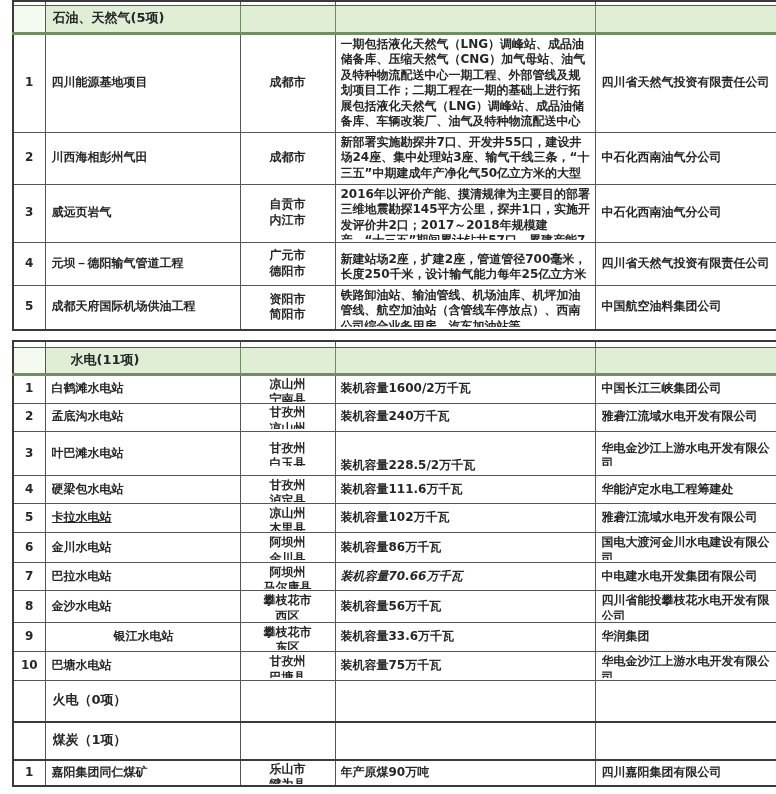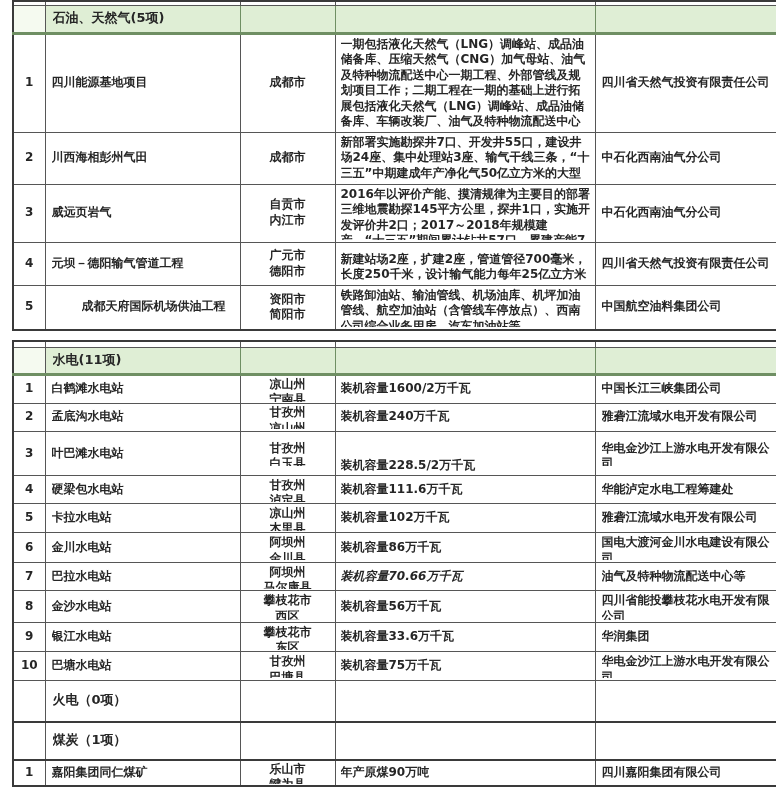--- a/index.html
+++ b/index.html
@@ -126,21 +126,21 @@
             </td>
             <td class="c-co">
               <div class="clipbox" style="max-height: 33px;">四川省天然气投资有限责任公司</div>
             </td>
           </tr>
           <tr class="row-data" style="height: 43px;">
             <td class="c-no">
               <div class="clipbox" style="max-height: 39px;">5</div>
             </td>
             <td class="c-name">
-              <div class="clipbox" style="max-height: 39px; margin-left: 30px;">成都天府国际机场供油工程</div>
+              <div class="clipbox" style="max-height: 39px;">成都天府国际机场供油工程</div>
             </td>
             <td class="c-loc"><div class="clipbox" style="max-height: 39px;">资阳市
 简阳市</div></td>
             <td class="c-desc">
               <div class="clipbox" style="max-height: 39px;">铁路卸油站、输油管线、机场油库、机坪加油管线、航空加油站（含管线车停放点）、西南公司综合业务用房、汽车加油站等</div>
             </td>
             <td class="c-co">
               <div class="clipbox" style="max-height: 39px;">中国航空油料集团公司</div>
             </td>
           </tr>
@@ -160,21 +160,21 @@
           <tr class="row-clip" style="height: 6px;">
             <td class=""></td>
             <td class=""></td>
             <td class=""></td>
             <td class=""></td>
             <td class=""></td>
           </tr>
           <tr class="row-header" style="height: 27px;">
             <td class="c-no"></td>
             <td class="c-label">
-              <div class="clipbox" style="max-height: 23px;">水电(11项)</div>
+              <div class="clipbox" style="max-height: 23px; margin-left: 18px;">水电(11项)</div>
             </td>
             <td class="c-loc"></td>
             <td class="c-desc"></td>
             <td class="c-co"></td>
           </tr>
           <tr class="row-data" style="height: 29px;">
             <td class="c-no">
               <div class="clipbox" style="max-height: 25px;">1</div>
             </td>
             <td class="c-name">
@@ -235,21 +235,21 @@
             </td>
             <td class="c-co">
               <div class="clipbox" style="max-height: 24px;">华能泸定水电工程筹建处</div>
             </td>
           </tr>
           <tr class="row-data" style="height: 29px;">
             <td class="c-no">
               <div class="clipbox" style="max-height: 25px;">5</div>
             </td>
             <td class="c-name">
-              <div class="clipbox" style="max-height: 25px;">卡拉水电站</div>
+              <div class="clipbox" style="max-height: 25px; text-decoration: underline;">卡拉水电站</div>
             </td>
             <td class="c-loc"><div class="clipbox" style="max-height: 25px;">凉山州
 木里县</div></td>
             <td class="c-desc">
               <div class="clipbox" style="max-height: 25px;">装机容量102万千瓦</div>
             </td>
             <td class="c-co">
               <div class="clipbox" style="max-height: 25px;">雅砻江流域水电开发有限公司</div>
             </td>
           </tr>
@@ -275,21 +275,21 @@
             </td>
             <td class="c-name">
               <div class="clipbox" style="max-height: 24px;">巴拉水电站</div>
             </td>
             <td class="c-loc"><div class="clipbox" style="max-height: 24px;">阿坝州
 马尔康县</div></td>
             <td class="c-desc">
               <div class="clipbox" style="max-height: 24px; font-style: italic;">装机容量70.66万千瓦</div>
             </td>
             <td class="c-co">
-              <div class="clipbox" style="max-height: 24px;">油气及特种物流配送中心等</div>
+              <div class="clipbox" style="max-height: 24px;">中电建水电开发集团有限公司</div>
             </td>
           </tr>
           <tr class="row-data" style="height: 31px;">
             <td class="c-no">
               <div class="clipbox" style="max-height: 27px;">8</div>
             </td>
             <td class="c-name">
               <div class="clipbox" style="max-height: 27px;">金沙水电站</div>
             </td>
             <td class="c-loc"><div class="clipbox" style="max-height: 27px;">攀枝花市
@@ -299,21 +299,21 @@
             </td>
             <td class="c-co">
               <div class="clipbox" style="max-height: 27px;">四川省能投攀枝花水电开发有限公司</div>
             </td>
           </tr>
           <tr class="row-data" style="height: 29px;">
             <td class="c-no">
               <div class="clipbox" style="max-height: 25px;">9</div>
             </td>
             <td class="c-name">
-              <div class="clipbox" style="max-height: 25px;">银江水电站</div>
+              <div class="clipbox" style="max-height: 25px; text-align: center;">银江水电站</div>
             </td>
             <td class="c-loc"><div class="clipbox" style="max-height: 25px;">攀枝花市
 东区</div></td>
             <td class="c-desc">
               <div class="clipbox" style="max-height: 25px;">装机容量33.6万千瓦</div>
             </td>
             <td class="c-co">
               <div class="clipbox" style="max-height: 25px;">华润集团</div>
             </td>
           </tr>

